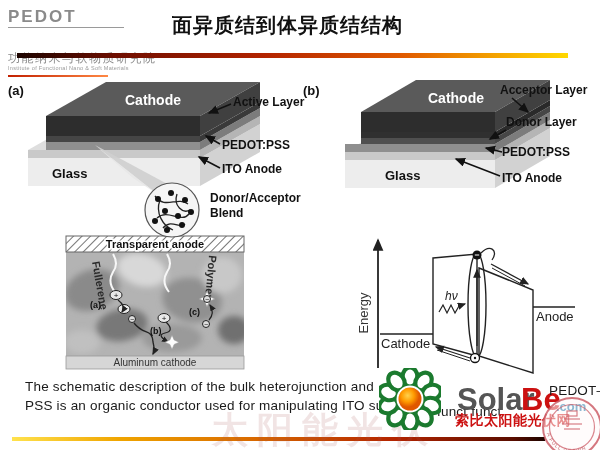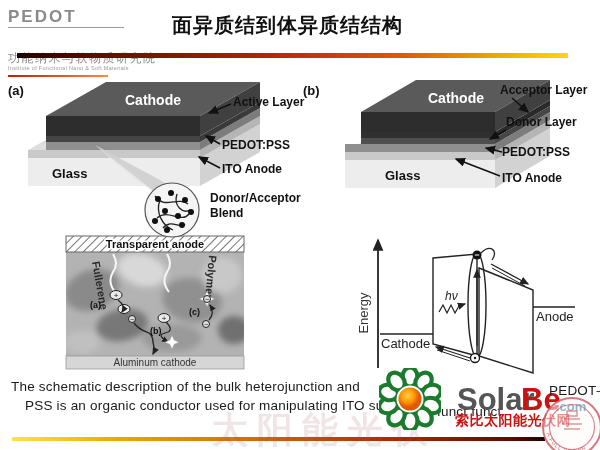--- a/index.html
+++ b/index.html
@@ -14,21 +14,21 @@
   .funsom .en{font-size:5.5px;letter-spacing:.3px;color:#9a9a9a;margin-top:2px;}
   .funsom .redline{width:100px;height:2px;margin-top:3px;
       background:linear-gradient(90deg,#c22000,#ff8844);}
   .slide-title{left:172px;top:12px;font-size:20px;font-weight:bold;color:#111;letter-spacing:1px;}
   .topbar{left:17px;top:53px;width:551px;height:5px;
       background:linear-gradient(90deg,#1c0400 0%,#6e0e00 18%,#b32400 45%,#e05a00 70%,#f5a800 88%,#ffd800 100%);}
   .bottombar{left:12px;top:437px;width:533px;height:4px;
       background:linear-gradient(90deg,#ffe24d 0%,#f0a500 20%,#d96a00 45%,#b32400 72%,#5a0d00 94%,#1c0400 100%);}
   
   .cap{color:#1a1a1a;font-size:13.5px;letter-spacing:.2px;white-space:nowrap;}
-  .cap1a{left:11px;top:379px;}
+  .cap1a{left:25px;top:379px;}
   .cap1b{left:549px;top:383px;z-index:7;}
   .cap2a{left:25px;top:398px;}
   .cap2b{left:437px;top:404px;z-index:4;}
   
   .bgwm{left:212px;top:406px;font-size:36px;font-weight:bold;letter-spacing:9px;
         color:rgba(170,90,90,.16);z-index:3;}
   .flower{left:379px;top:368px;z-index:5;}
   .brand{z-index:5;font-weight:bold;white-space:nowrap;}
   .brand-solar{left:437px;top:382px;font-size:31px;color:#555;margin-left:20px;}
   .brand-be{left:521px;top:382px;font-size:31px;color:#cc1111;text-align:center;}

